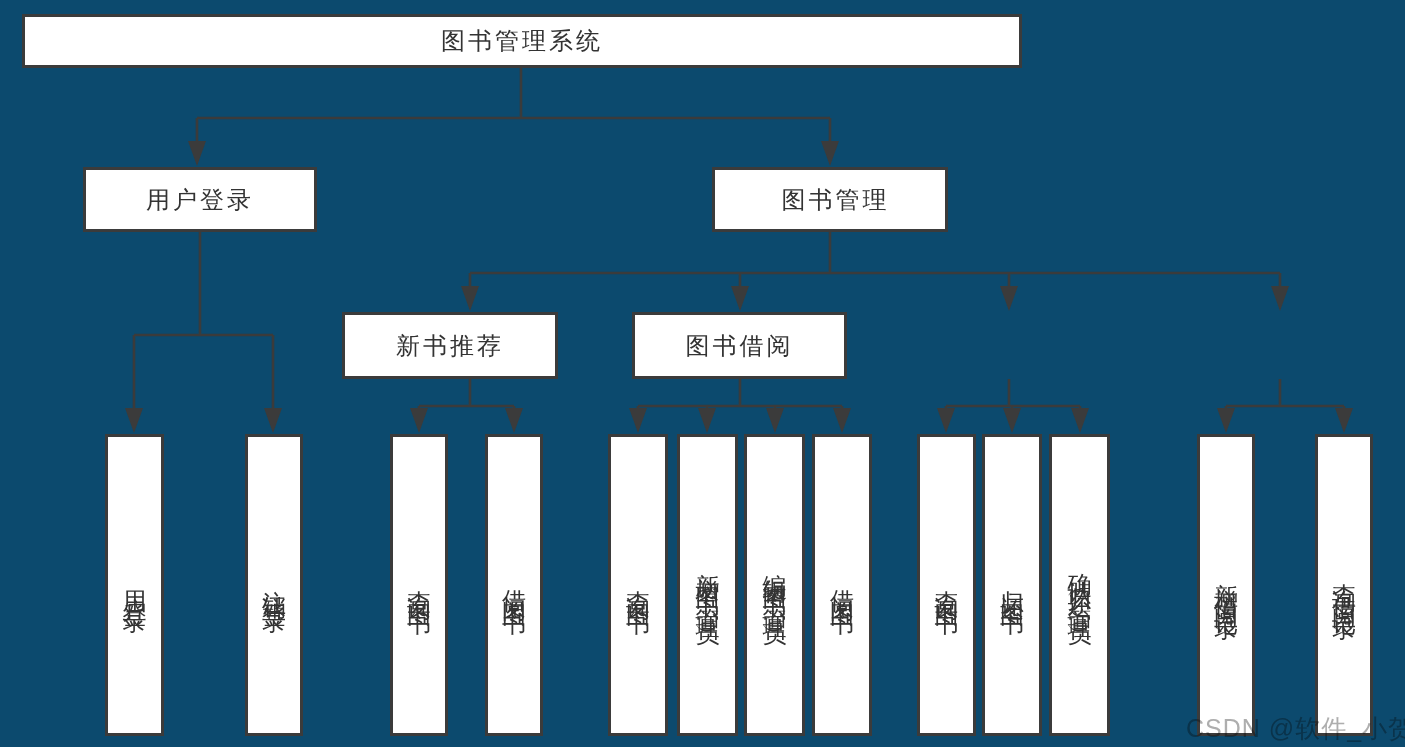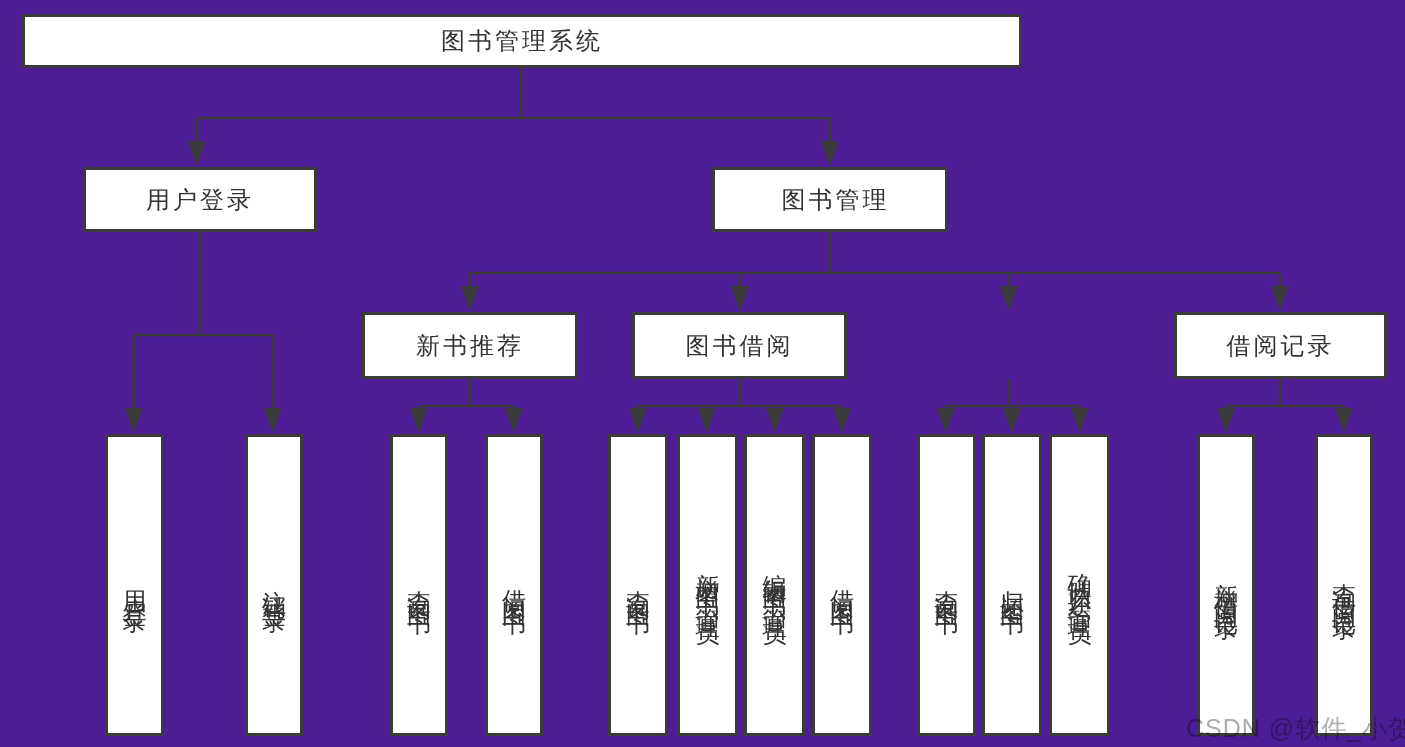--- a/index.html
+++ b/index.html
@@ -1,21 +1,21 @@
 <!DOCTYPE html>
 <html lang="zh"><head>
 <meta charset="utf-8">
 <title>图书管理系统</title>
 <style>
   html, body { margin: 0; padding: 0; background: #ffffff; }
   .canvas {
     position: relative;
     width: 1405px;
     height: 747px;
-    background: #4c1d95;
+    background: #0c4a6e;
     font-family: "Liberation Sans", "DejaVu Sans", sans-serif;
     overflow: hidden;
   }
   svg.connectors {
     position: absolute;
     left: 0; top: 0;
     width: 1405px; height: 747px;
     z-index: 1;
   }
   svg.connectors path {
@@ -113,23 +113,22 @@
       <polygon points="1217,408 1235,408 1226,433"></polygon>
       <polygon points="1335,408 1353,408 1344,433"></polygon>
     </g>
   </svg>
 
   <div class="node" style="left:22px; top:14px; width:1000px; height:54px;">图书管理系统</div>
 
   <div class="node" style="left:83px; top:167px; width:234px; height:65px;">用户登录</div>
   <div class="node" style="left:712px; top:167px; width:236px; height:65px;padding-left:11px;">图书管理</div>
 
-  <div class="node" style="left:362px; top:312px; width:216px; height:67px;">新书推荐</div>
+  <div class="node" style="left:342px; top:312px; width:216px; height:67px;">新书推荐</div>
   <div class="node" style="left:632px; top:312px; width:215px; height:67px;">图书借阅</div>
-  <div class="node" style="left:1174px; top:312px; width:213px; height:67px;">借阅记录</div>
 
   <div class="node vnode" style="left:105px; top:434px; width:59px; height:302px;">用户登录</div>
   <div class="node vnode" style="left:245px; top:434px; width:58px; height:302px;">注销登录</div>
 
   <div class="node vnode" style="left:390px; top:434px; width:58px; height:302px;">查询图书</div>
   <div class="node vnode" style="left:485px; top:434px; width:58px; height:302px;">借阅图书</div>
 
   <div class="node vnode" style="left:608px; top:434px; width:60px; height:302px;">查询图书</div>
   <div class="node vnode" style="left:677px; top:434px; width:61px; height:302px;">新增图书（管理员）</div>
   <div class="node vnode" style="left:744px; top:434px; width:61px; height:302px;">编辑图书（管理员）</div>

